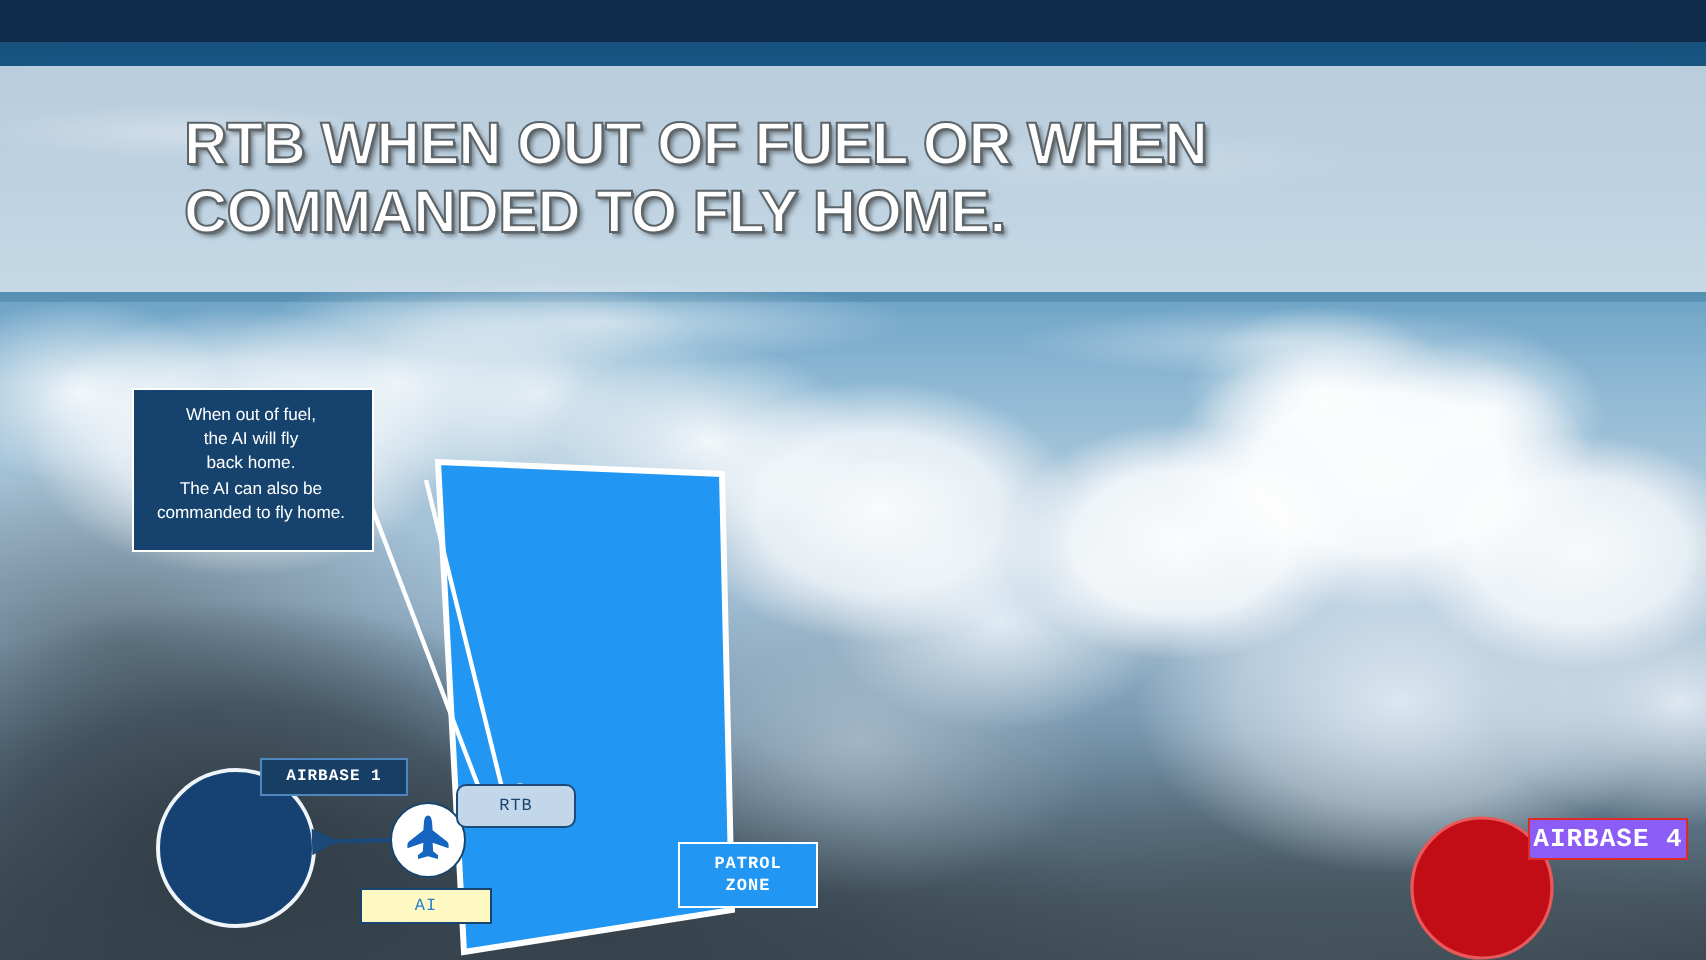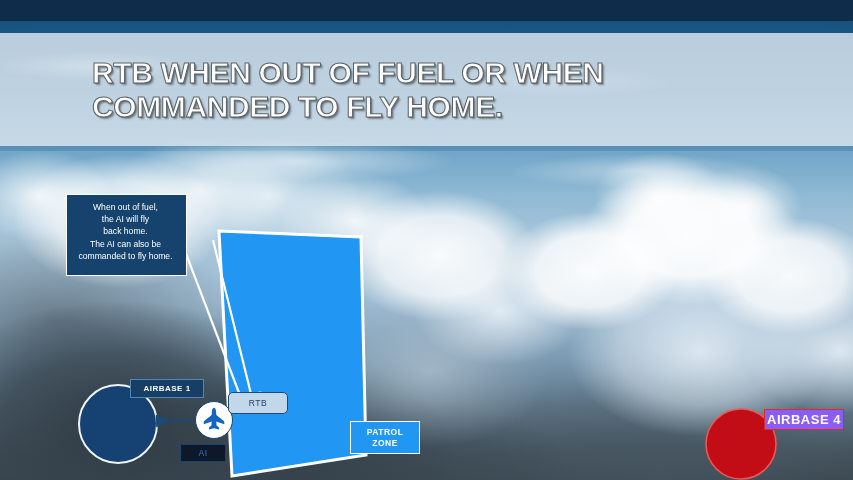--- a/index.html
+++ b/index.html
@@ -121,44 +121,44 @@
     color:#ffffff;
     font-size:8.6px;
     line-height:1.42;
     text-align:center;
     padding:6px 6px 0 4px;
     white-space:pre-line;
   }
 
   
   .chip { position:absolute; display:flex; align-items:center; justify-content:center;
-          text-align:center; font-weight:bold; letter-spacing:.5px; }
+          text-align:center; font-weight:bold; letter-spacing:.5px;font-family:Liberation Mono, monospace; }
 
   #airbase1-label {
     left:130px; top:358px; width:74px; height:19px;
     background:#173f66; border:1.5px solid #4f86bd;
     color:#ffffff; font-size:8px;
   }
   #airbase4-label {
     left:764px; top:388px; width:80px; height:21px;
     background:#8b5cf6; border:1.5px solid #e02b24;
     color:#ffffff; font-size:13px;
   }
   #rtb-label {
     left:228px; top:371px; width:60px; height:22px;
     background:#c3d7ea; border:1.5px solid #1b4a78; border-radius:5px;
     color:#17456f; font-size:8.5px; font-weight:normal;
   }
   #ai-label {
-    left:180px; top:423px; width:46px; height:18px;
-    background:#0f172a; border:1.5px solid #17456f;
+    left:180px; top:423px; width:66px; height:18px;
+    background:#fef9c3; border:1.5px solid #17456f;
     color:#2a7fd4; font-size:8.5px; font-weight:normal;
   }
   #patrol-label {
-    left:350px; top:400px; width:70px; height:33px;
+    left:339px; top:400px; width:70px; height:33px;
     background:#2196f3; border:1.5px solid #ffffff;
     color:#ffffff; font-size:8.5px; line-height:1.25;
     flex-direction:column;
   }
 
   
   #aircraft-icon {
     position:absolute; left:195px; top:380px; width:38px; height:38px;
     border-radius:50%; background:#ffffff;
     border:1.5px solid #17456f;

